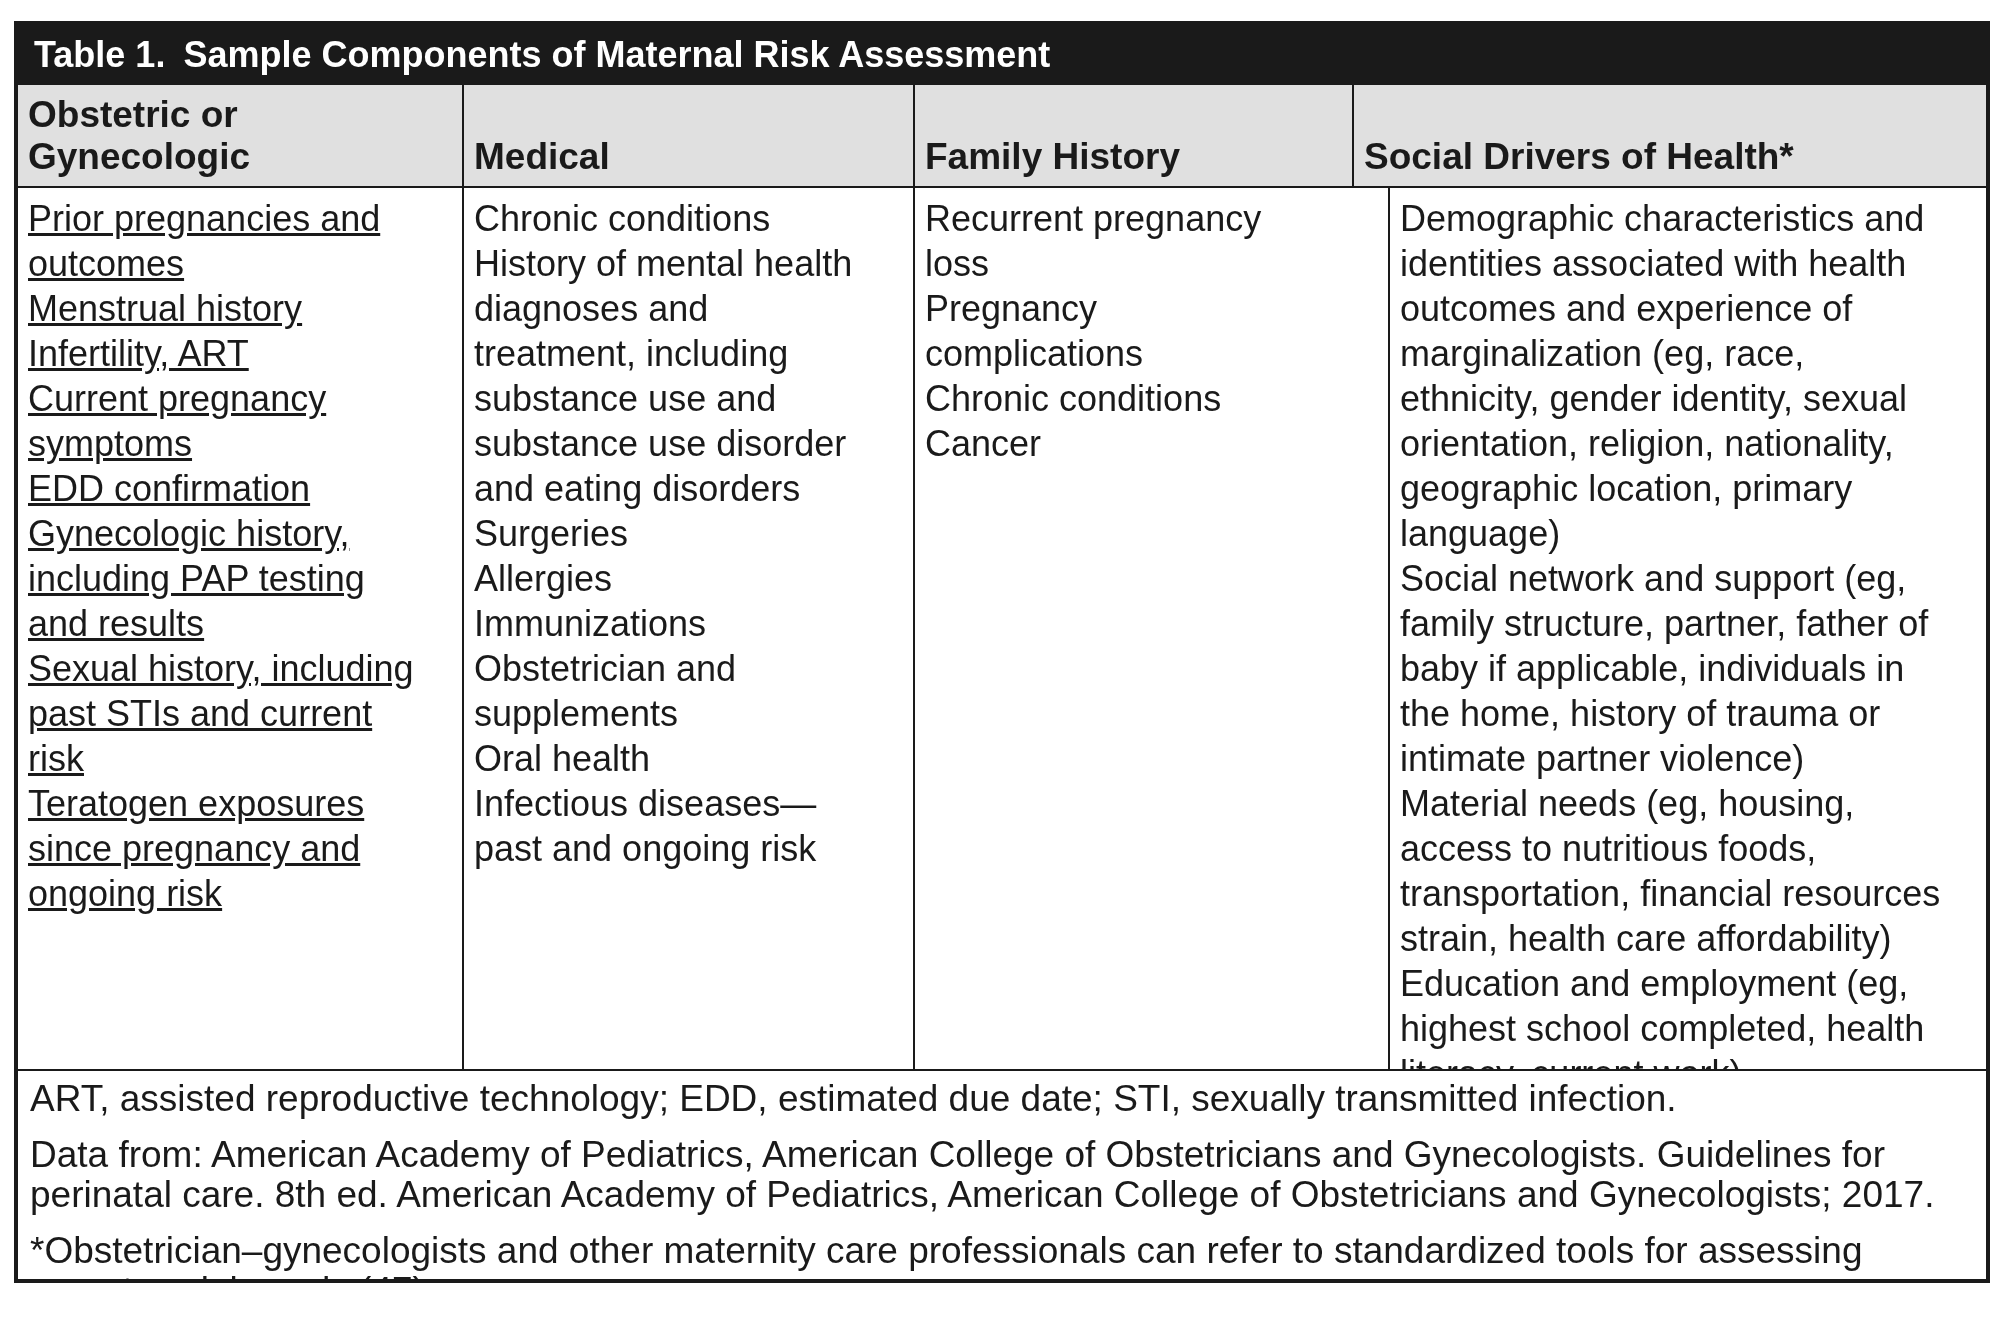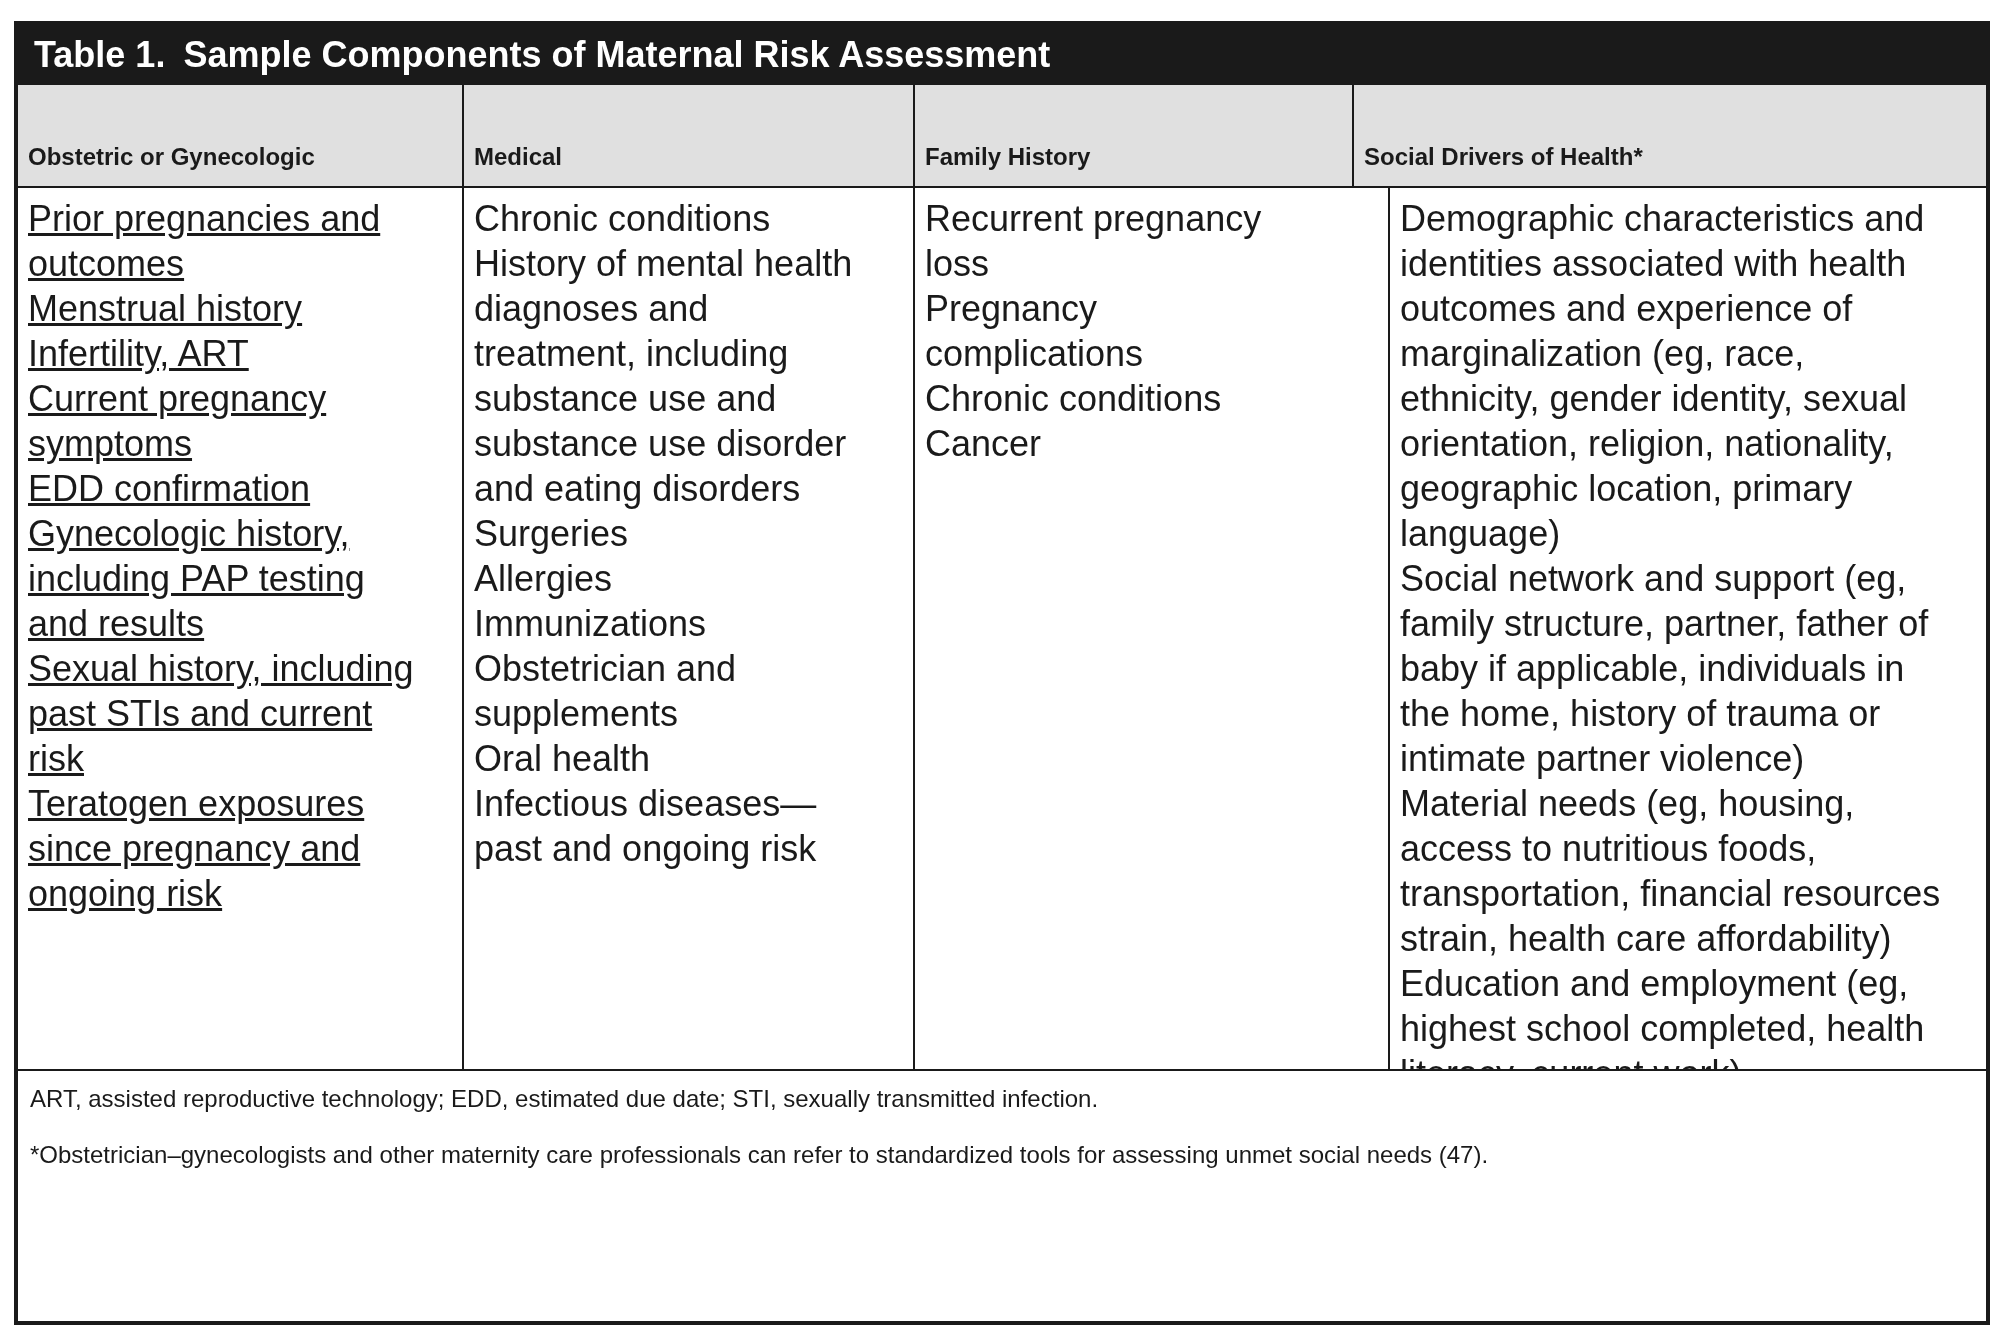--- a/index.html
+++ b/index.html
@@ -43,21 +43,21 @@
     grid-template-columns: 444px 451px 439px 634px;
     background: var(--header-bg, #e0e0e0);
     border-bottom: 2px solid var(--border, #1a1a1a);
     height: 101px;
   }
   .hcell {
     box-sizing: border-box;
     display: flex;
     align-items: flex-end;
     padding: 6px 12px 8px 10px;
-    font-size: 24px;
+    font-size: 37px;
     line-height: 42px;
     font-weight: bold;
     color: var(--body-text, #1a1a1a);
   }
   .hcell.col-1, .hcell.col-2, .hcell.col-3 {
     border-left: 2px solid var(--border, #1a1a1a);
   }
 
   .body-row {
     display: grid;
@@ -78,23 +78,23 @@
   .bcell.col-1 { padding-right: 44px; }
   .bcell.col-2 { padding-right: 52px; }
   .bcell.col-3 { padding-right: 44px; margin-left: 36px; }
   .bcell.col-1, .bcell.col-2, .bcell.col-3 {
     border-left: 2px solid var(--border, #1a1a1a);
   }
   .item { margin: 0; }
 
   .footnotes {
     box-sizing: border-box;
-    height: 250px;
+    height: 208px;
     padding: 8px 12px 0 12px;
-    font-size: 24px;
+    font-size: 37px;
     line-height: 40px;
     color: var(--body-text, #1a1a1a);
     background: #ffffff;
     overflow: hidden;
   }
   .fnote { margin: 0 0 16px 0; }
 </style>
 </head>
 <body>
 
@@ -151,17 +151,18 @@
         <div class="bcell col-3">
           <div class="item">Demographic characteristics and identities associated with health outcomes and experience of marginalization (eg, race, ethnicity, gender identity, sexual orientation, religion, nationality, geographic location, primary language)</div>
           <div class="item">Social network and support (eg, family structure, partner, father of baby if applicable, individuals in the home, history of trauma or intimate partner violence)</div>
           <div class="item">Material needs (eg, housing, access to nutritious foods, transportation, financial resources strain, health care affordability)</div>
           <div class="item">Education and employment (eg, highest school completed, health literacy, current work)</div>
         </div>
       </div>
 
     <div class="footnotes" id="footnotes">
         <p class="fnote">ART, assisted reproductive technology; EDD, estimated due date; STI, sexually transmitted infection.</p>
+        <p class="fnote">Data from: American Academy of Pediatrics, American College of Obstetricians and Gynecologists. Guidelines for perinatal care. 8th ed. American Academy of Pediatrics, American College of Obstetricians and Gynecologists; 2017.</p>
         <p class="fnote">*Obstetrician–gynecologists and other maternity care professionals can refer to standardized tools for assessing unmet social needs (47).</p>
       </div>
 
   </div>
 </div>
 
 </body></html>

